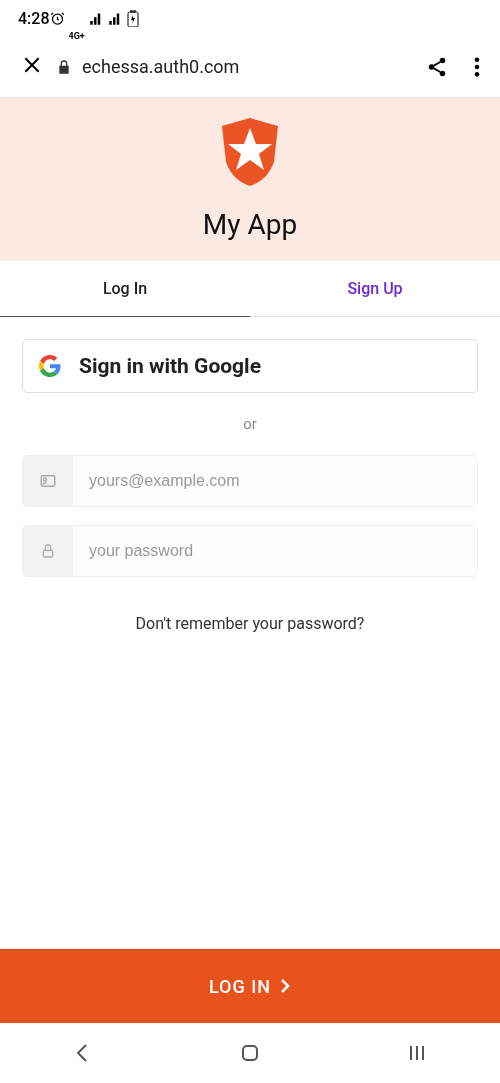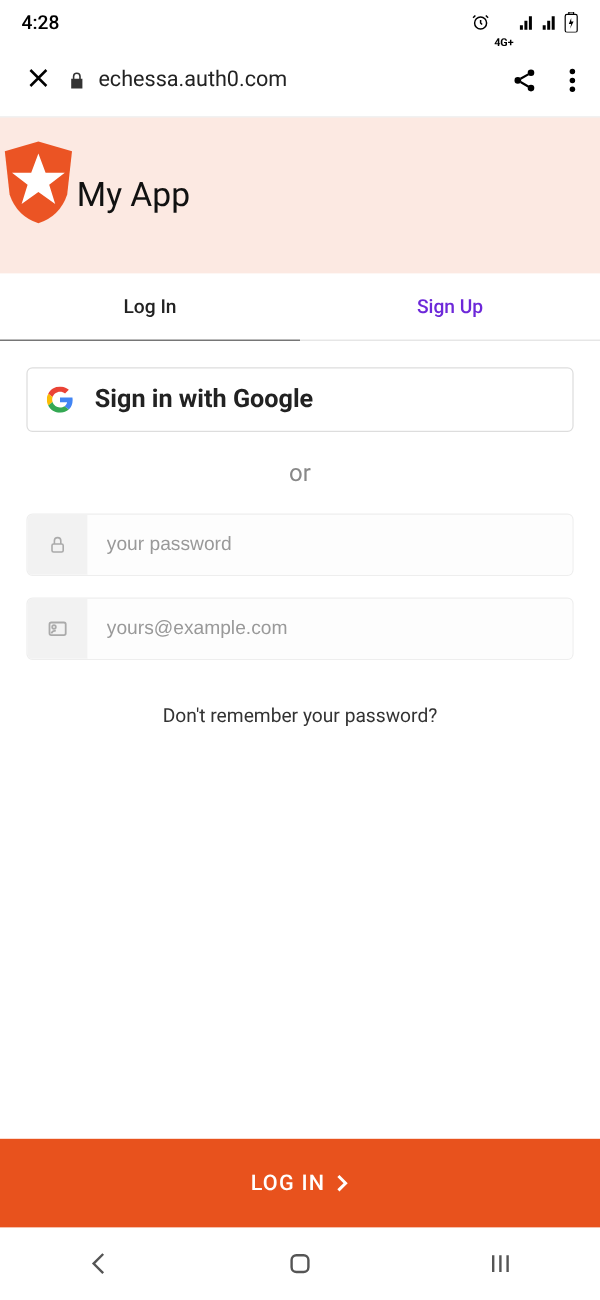--- a/index.html
+++ b/index.html
@@ -8,21 +8,20 @@
       height: 1083px;
       font-family: -apple-system, BlinkMacSystemFont, 'Segoe UI', Roboto, sans-serif;
       background: #fff;
       display: flex;
       flex-direction: column;
       overflow: hidden;
     }
     .status-bar {
       height: 36px;
       display: flex;
-      justify-content: space-between;
       align-items: center;
       padding: 0 18px;
       font-size: 16px;
       font-weight: 500;
       color: #000;
     }
     .status-right {
       display: flex;
       gap: 4px;
       align-items: center;
@@ -49,21 +48,21 @@
       flex: 1;
       color: #222;
       font-size: 18px;
     }
     .lock-svg { display: block; }
     .share-svg, .dots-svg { display: block; cursor: pointer; }
     .browser-actions { display: flex; gap: 26px; align-items: center; }
     .header-section {
       background: #fce9e2;
       display: flex;
-      flex-direction: row;
+      flex-direction: column;
       align-items: center;
       padding: 18px 0 20px 0;
     }
     .logo-shield { margin-bottom: 20px; }
     .app-title {
       font-size: 28px;
       font-weight: 400;
       color: #111;
     }
     .tabs {
@@ -102,21 +101,21 @@
       background: #fff;
     }
     .google-btn-label {
       font-size: 21px;
       font-weight: 700;
       color: #222;
     }
     .or-divider {
       text-align: center;
       color: #888;
-      font-size: 20px;
+      font-size: 15px;
       margin: 22px 0;
     }
     .input-row {
       display: flex;
       border: 1px solid #eee;
       border-radius: 5px;
       margin-bottom: 18px;
       overflow: hidden;
     }
     .input-icon-box {
@@ -238,42 +237,42 @@
     <svg width="22" height="22" viewBox="0 0 48 48">
       <path fill="#EA4335" d="M24 9.5c3.54 0 6.71 1.22 9.21 3.6l6.85-6.85C35.9 2.38 30.47 0 24 0 14.62 0 6.51 5.38 2.56 13.22l7.98 6.19C12.43 13.72 17.74 9.5 24 9.5z"></path>
       <path fill="#4285F4" d="M46.98 24.55c0-1.57-.15-3.09-.38-4.55H24v9.02h12.94c-.58 2.96-2.26 5.48-4.78 7.18l7.73 6c4.51-4.18 7.09-10.36 7.09-17.65z"></path>
       <path fill="#FBBC05" d="M10.53 28.59c-.48-1.45-.76-2.99-.76-4.59s.27-3.14.76-4.59l-7.98-6.19C.92 16.46 0 20.12 0 24c0 3.88.92 7.54 2.56 10.78l7.97-6.19z"></path>
       <path fill="#34A853" d="M24 48c6.48 0 11.93-2.13 15.89-5.81l-7.73-6c-2.15 1.45-4.92 2.3-8.16 2.3-6.26 0-11.57-4.22-13.47-9.91l-7.98 6.19C6.51 42.62 14.62 48 24 48z"></path>
     </svg>
     <span class="google-btn-label">Sign in with Google</span>
   </div>
 
   <div class="or-divider">or</div>
-
-  <div class="input-row">
-    <div class="input-icon-box">
-      <svg width="16" height="18" viewBox="0 0 24 24" fill="none" stroke="#aaa" stroke-width="2">
-          <rect x="5" y="11" width="14" height="10" rx="2"></rect>
-          <path d="M8 11V7a4 4 0 1 1 8 0v4"></path>
-        </svg>
-    </div>
-    <input type="password" class="text-input" placeholder="your password" style="">
-  </div>
 
   <div class="input-row">
     <div class="input-icon-box">
       <svg width="18" height="18" viewBox="0 0 24 24" fill="none" stroke="#aaa" stroke-width="2">
           <rect x="3" y="5" width="18" height="14" rx="2"></rect>
           <circle cx="8" cy="10" r="2"></circle>
           <path d="M5 17c1-2 3-3 5-3"></path>
         </svg>
     </div>
     <input type="text" class="text-input" placeholder="yours@example.com" style="">
   </div>
 
+  <div class="input-row">
+    <div class="input-icon-box">
+      <svg width="16" height="18" viewBox="0 0 24 24" fill="none" stroke="#aaa" stroke-width="2">
+          <rect x="5" y="11" width="14" height="10" rx="2"></rect>
+          <path d="M8 11V7a4 4 0 1 1 8 0v4"></path>
+        </svg>
+    </div>
+    <input type="password" class="text-input" placeholder="your password" style="">
+  </div>
+
   <div class="forgot-link">Don't remember your password?</div>
 </div>
 
 <div class="flex-spacer"></div>
 
 <div class="login-btn">
   <span>LOG IN</span>
   <svg width="12" height="16" viewBox="0 0 12 16" fill="none" stroke="#fff" stroke-width="2.5">
       <path d="M3 2l6 6-6 6"></path>
     </svg>

